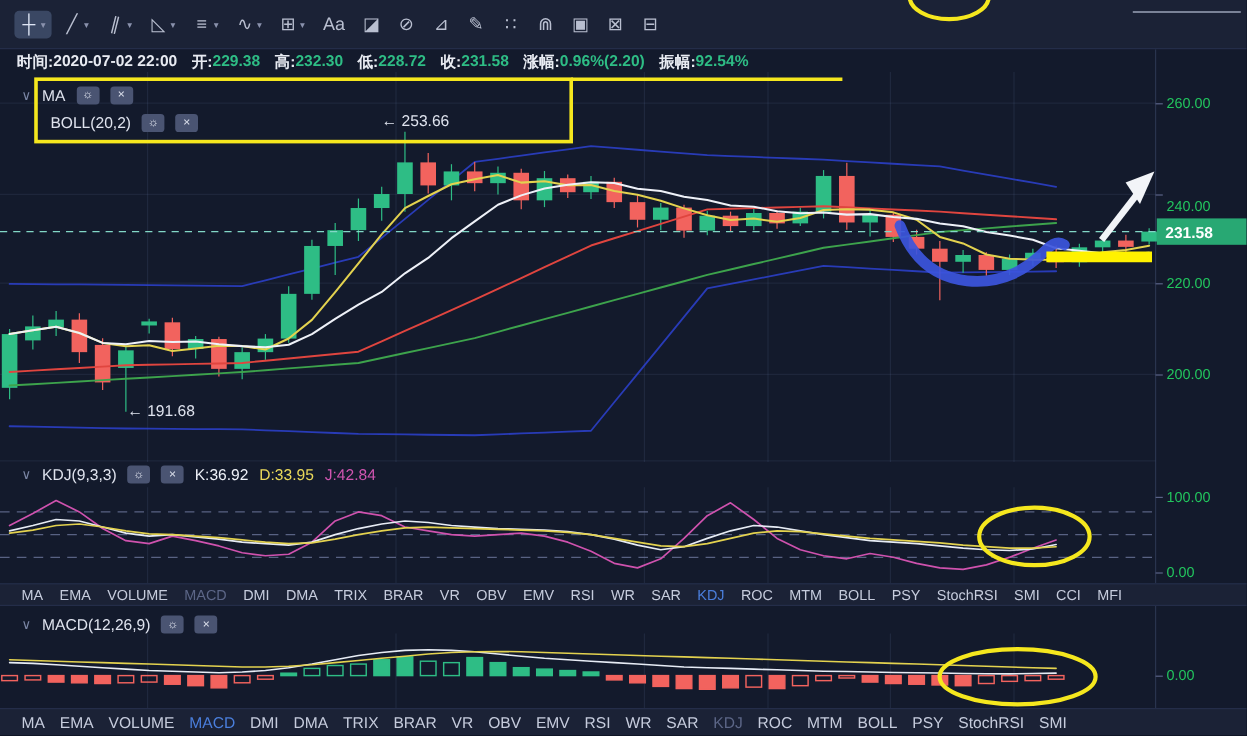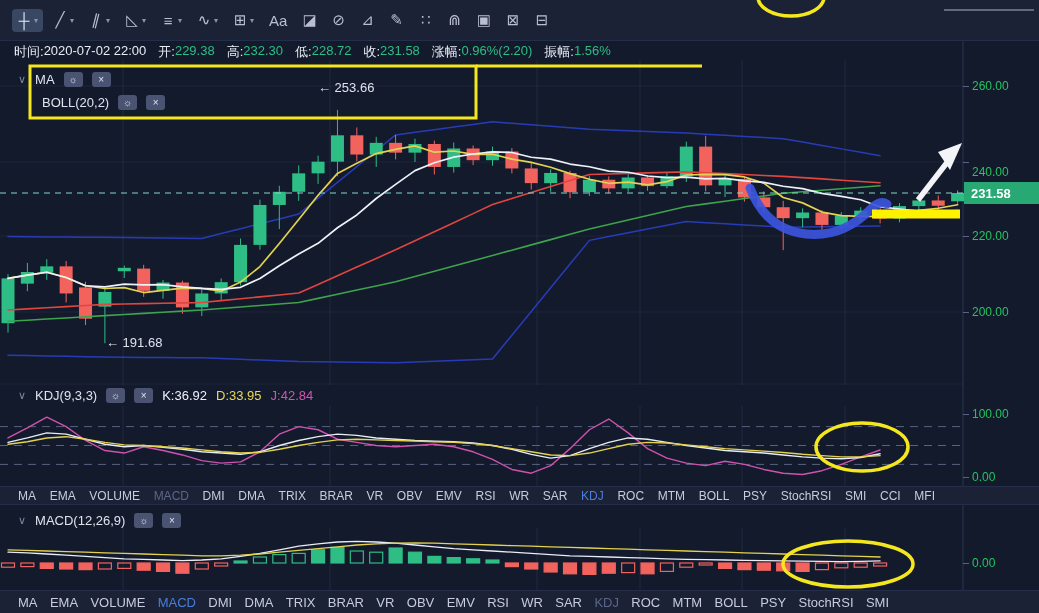--- a/index.html
+++ b/index.html
@@ -13,21 +13,21 @@
            padding-left:12px;box-sizing:border-box;z-index:3;}
   .tool{display:flex;align-items:center;gap:3px;color:#b9bfd0;font-size:15px;
         padding:3px 5px;border-radius:4px;cursor:pointer;}
   .tool.active{background:#3a4763;color:#dfe6f5;}
   .tool .caret{font-size:8px;color:#8a92ad;}
   .glyph{display:inline-block;min-width:14px;text-align:center;}
   .glyph.tilt{transform:rotate(14deg);}
   
   .infobar{position:absolute;left:14px;top:43px;height:16px;display:flex;gap:12px;
            font-size:13px;z-index:3;white-space:nowrap;}
-  .ib-item{display:flex;}
+  .ib-item{display:flex;font-weight:bold;}
   .ib-label{color:#e8ebf2;}
   .ib-val{color:#2ebd85;}
   .ib-val.white{color:#e8ebf2;}
   
   .hrow{position:absolute;display:flex;align-items:center;gap:9px;font-size:13px;
         color:#dfe3ee;z-index:4;white-space:nowrap;}
   .chev{color:#7c87a6;font-size:11px;}
   .btn-sq{width:19px;height:15px;background:#4a5472;border-radius:3px;color:#dfe3ee;
           font-size:10px;line-height:15px;text-align:center;cursor:pointer;}
   .val-yellow{color:#e9d85a;} .val-green{color:#3fa04a;} .val-white{color:#eef1f8;}
@@ -332,37 +332,37 @@
       <span class="ib-item">
         <span class="ib-label">收:</span>
         <span class="ib-val">231.58</span>
       </span>
       <span class="ib-item">
         <span class="ib-label">涨幅:</span>
         <span class="ib-val">0.96%(2.20)</span>
       </span>
       <span class="ib-item">
         <span class="ib-label">振幅:</span>
-        <span class="ib-val">1.56%</span>
+        <span class="ib-val">92.54%</span>
       </span>
     </div>
 
   <div class="hrow" style="left:18px;top:72px;">
     <span class="chev">∨</span>
     <span>MA</span>
     <span class="btn-sq">☼</span>
     <span class="btn-sq">×</span>
   </div>
   <div class="hrow" style="left:42px;top:95px;">
     <span>BOLL(20,2)</span>
     <span class="btn-sq">☼</span>
     <span class="btn-sq">×</span>
   </div>
 
-  <div class="marker" style="left:318px;top:80px;">← 253.66</div>
+  <div class="marker" style="left:318px;top:93px;">← 253.66</div>
   <div class="marker" style="left:106px;top:335px;">← 191.68</div>
 
   <div class="hrow" style="left:18px;top:388px;">
     <span class="chev">∨</span>
     <span>KDJ(9,3,3)</span>
     <span class="btn-sq">☼</span>
     <span class="btn-sq">×</span>
     <span id="kdj-values" style="display:flex;gap:9px;">
         <span class="val-white">K:36.92</span>
         <span class="val-yellow">D:33.95</span>

